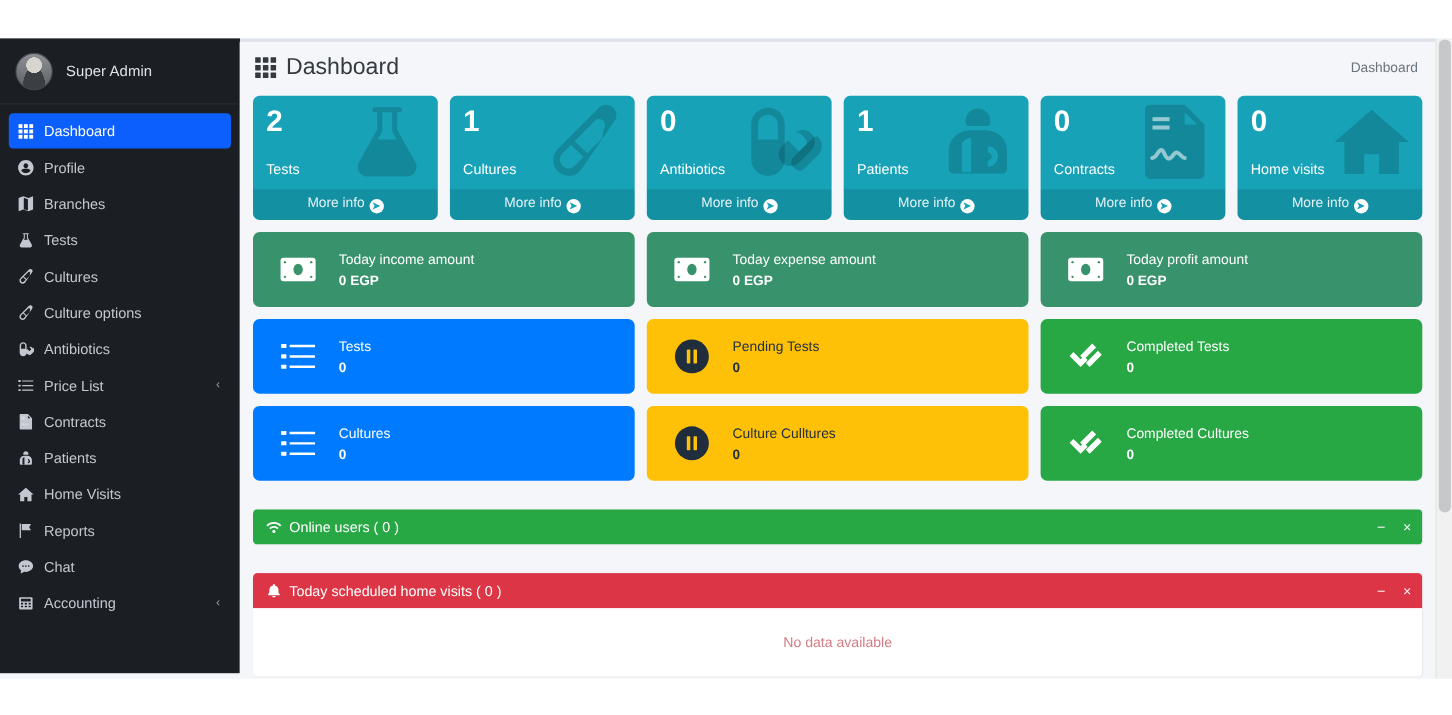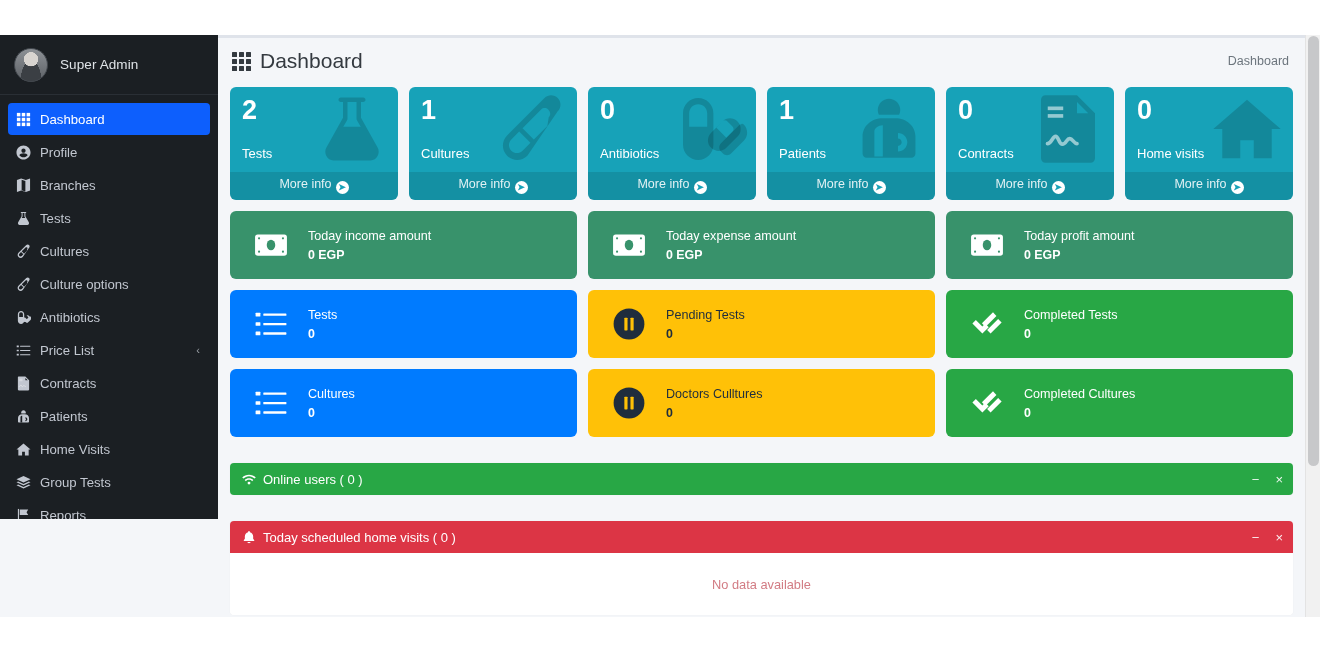--- a/index.html
+++ b/index.html
@@ -14,21 +14,21 @@
     position: absolute;
     left: 0; top: 35px;
     width: 1320px; height: 582px;
     background: #f4f6f9;
     overflow: hidden;
   }
 
   
   #sidebar {
     position: absolute; left: 0; top: 0;
-    width: 218px; height: 484px;
+    width: 218px; height: 577px;
     background: #1b1f23;
     color: #c2c7d0;
     overflow: hidden;
   }
   .brand-row {
     display: flex; align-items: center;
     padding: 13px 12px 13px 14px;
     border-bottom: 1px solid #2a2f35;
     height: 60px;
   }
@@ -291,30 +291,20 @@
           <span class="nav-ico">
             <svg viewBox="0 0 512 512" fill="currentColor" style="width: 15px; height: 15px;">
               <path d="M256 48 16 256h64v208h128V336h96v128h128V256h64L256 48z"></path>
             </svg>
           </span>
           <span class="nav-label">Home Visits</span>
         </div>
         <div class="nav-item">
           <span class="nav-ico">
             <svg viewBox="0 0 512 512" fill="currentColor" style="width: 15px; height: 15px;">
-              <path d="M256 32 16 146l240 114 240-114L256 32z"></path>
-              <path d="m16 246 240 114 240-114-56-27-184 88-184-88-56 27z"></path>
-              <path d="m16 348 240 114 240-114-56-27-184 88-184-88-56 27z"></path>
-            </svg>
-          </span>
-          <span class="nav-label">Group Tests</span>
-        </div>
-        <div class="nav-item">
-          <span class="nav-ico">
-            <svg viewBox="0 0 512 512" fill="currentColor" style="width: 15px; height: 15px;">
               <path d="M64 32h40v448H64z"></path>
               <path d="M128 48h288l-56 96 56 96H128V48z"></path>
             </svg>
           </span>
           <span class="nav-label">Reports</span>
         </div>
         <div class="nav-item">
           <span class="nav-ico">
             <svg viewBox="0 0 512 512" fill="currentColor" style="width: 15px; height: 15px;">
               <path d="M256 48C132 48 32 128 32 226c0 54 30 102 78 134l-16 76c-3 12 10 22 21 16l92-50c16 3 32 4 49 4 124 0 224-80 224-180S380 48 256 48z"></path>
@@ -557,21 +547,21 @@
           </div>
           <div class="info-box ib-dark" style="background:#ffc107">
             <span class="ib-icon">
               <svg viewBox="0 0 512 512" fill="currentColor" style="width: 34px; height: 34px;">
                 <circle cx="256" cy="256" r="232"></circle>
                 <rect x="186" y="160" width="48" height="192" rx="10" fill="#ffc107"></rect>
                 <rect x="278" y="160" width="48" height="192" rx="10" fill="#ffc107"></rect>
               </svg>
             </span>
             <div class="ib-body">
-              <div class="ib-text">Doctors Culltures</div>
+              <div class="ib-text">Culture Culltures</div>
               <div class="ib-num">0</div>
             </div>
           </div>
           <div class="info-box" style="background:#28a745">
             <span class="ib-icon">
               <svg viewBox="0 0 512 512" fill="currentColor" style="width: 34px; height: 34px;">
                 <path d="M186 400 36 250l52-54 98 98 44-44 52 54-96 96z"></path>
                 <path d="m310 400-52-54 166-166 52 54-166 166z"></path>
                 <path d="m232 300-52-54 166-166 52 54-166 166z"></path>
               </svg>

